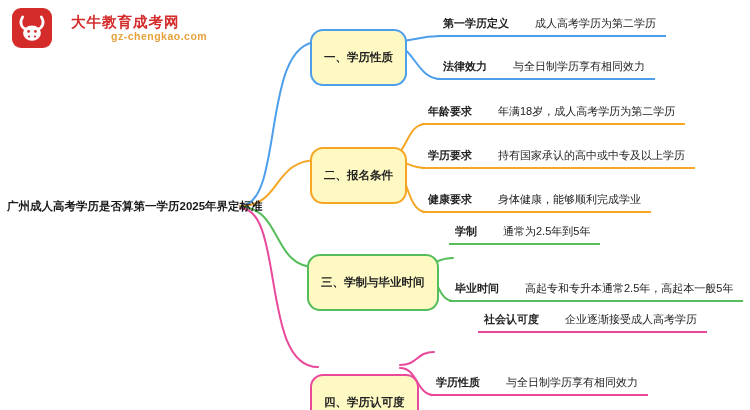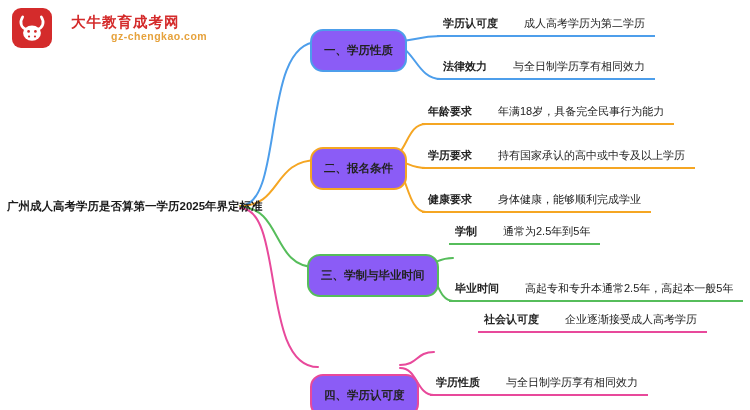--- a/index.html
+++ b/index.html
@@ -16,22 +16,22 @@
   
   .wires{position:absolute;left:0;top:0;width:750px;height:410px;}
   .wires path{fill:none;stroke-width:2;stroke-linecap:round;}
   
   .root{
     position:absolute;left:7px;top:199px;max-width:238px;
     font-size:11.5px;font-weight:bold;color:#1a1a1a;line-height:15px;white-space:nowrap;
   }
   
   .branch{
-    position:absolute;background:#8b5cf6;border:2px solid #999;border-radius:13px;
-    padding:13px 12px;font-size:11.5px;font-weight:600;color:#222;white-space:nowrap;line-height:13px;
+    position:absolute;background:#fef9c3;border:2px solid #999;border-radius:13px;
+    padding:20px 12px;font-size:11.5px;font-weight:600;color:#222;white-space:nowrap;line-height:13px;
   }
   
   .leaf{
     position:absolute;white-space:nowrap;border-bottom:2px solid #999;
     padding:0 10px 4px 6px;font-size:11px;line-height:15px;color:#222;
   }
   .leaf .k{font-weight:600;margin-right:26px;}
   .leaf .v{font-weight:400;}
 </style>
 </head>
@@ -79,28 +79,28 @@
   </div>
 
   <div class="root">广州成人高考学历是否算第一学历2025年界定标准</div>
 
   <div class="branch" style="left: 310px; top: 29px; border-color: rgb(77, 158, 235);">一、学历性质</div>
   <div class="branch" style="left: 310px; top: 147px; border-color: rgb(245, 166, 35);">二、报名条件</div>
   <div class="branch" style="left: 307px; top: 254px; border-color: rgb(86, 189, 91);">三、学制与毕业时间</div>
   <div class="branch" style="left: 310px; top: 374px; border-color: rgb(232, 73, 155);">四、学历认可度</div>
 
   <div class="leaf" style="left: 437px; top: 16px; border-bottom-color: rgb(77, 158, 235);">
-    <span class="k">学历认可度</span><span class="v">成人高考学历为第二学历</span>
+    <span class="k">第一学历定义</span><span class="v">成人高考学历为第二学历</span>
   </div>
   <div class="leaf" style="left: 437px; top: 59px; border-bottom-color: rgb(77, 158, 235);">
     <span class="k">法律效力</span><span class="v">与全日制学历享有相同效力</span>
   </div>
 
   <div class="leaf" style="left: 422px; top: 104px; border-bottom-color: rgb(245, 166, 35);">
-    <span class="k">年龄要求</span><span class="v">年满18岁，具备完全民事行为能力</span>
+    <span class="k">年龄要求</span><span class="v">年满18岁，成人高考学历为第二学历</span>
   </div>
   <div class="leaf" style="left: 422px; top: 148px; border-bottom-color: rgb(245, 166, 35);">
     <span class="k">学历要求</span><span class="v">持有国家承认的高中或中专及以上学历</span>
   </div>
   <div class="leaf" style="left: 422px; top: 192px; border-bottom-color: rgb(245, 166, 35);">
     <span class="k">健康要求</span><span class="v">身体健康，能够顺利完成学业</span>
   </div>
 
   <div class="leaf" style="left: 449px; top: 224px; border-bottom-color: rgb(86, 189, 91);">
     <span class="k">学制</span><span class="v">通常为2.5年到5年</span>

